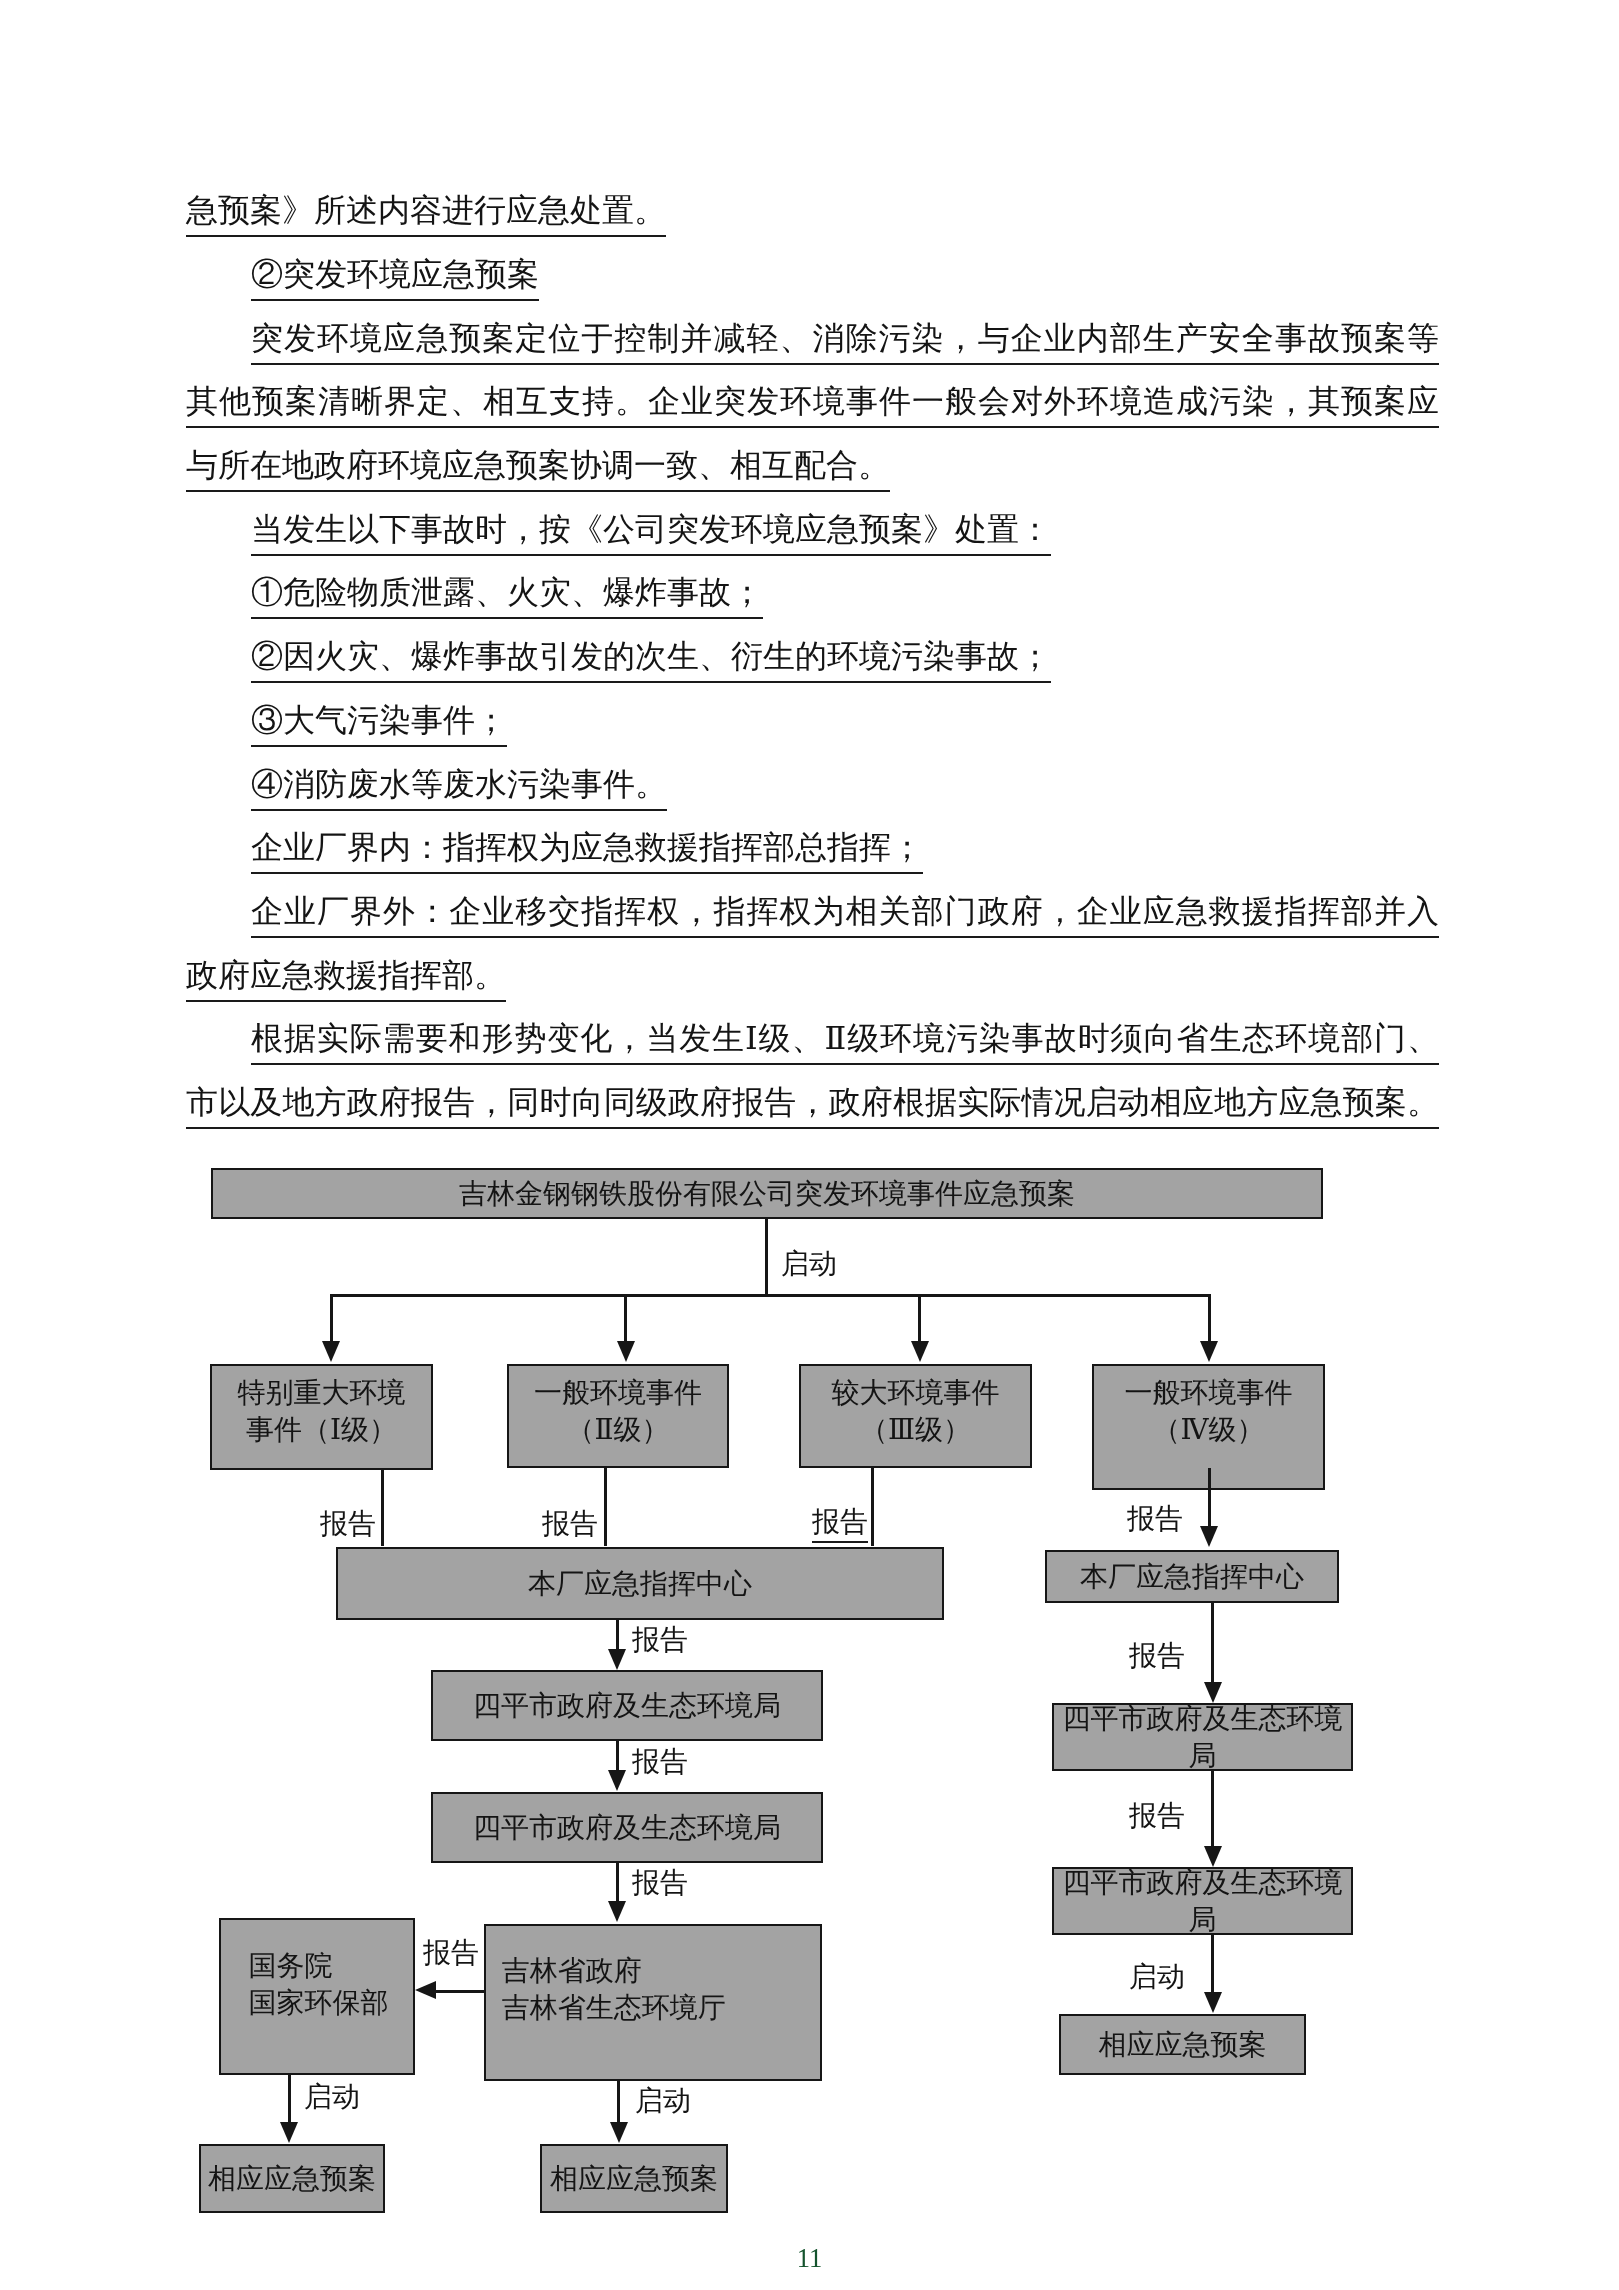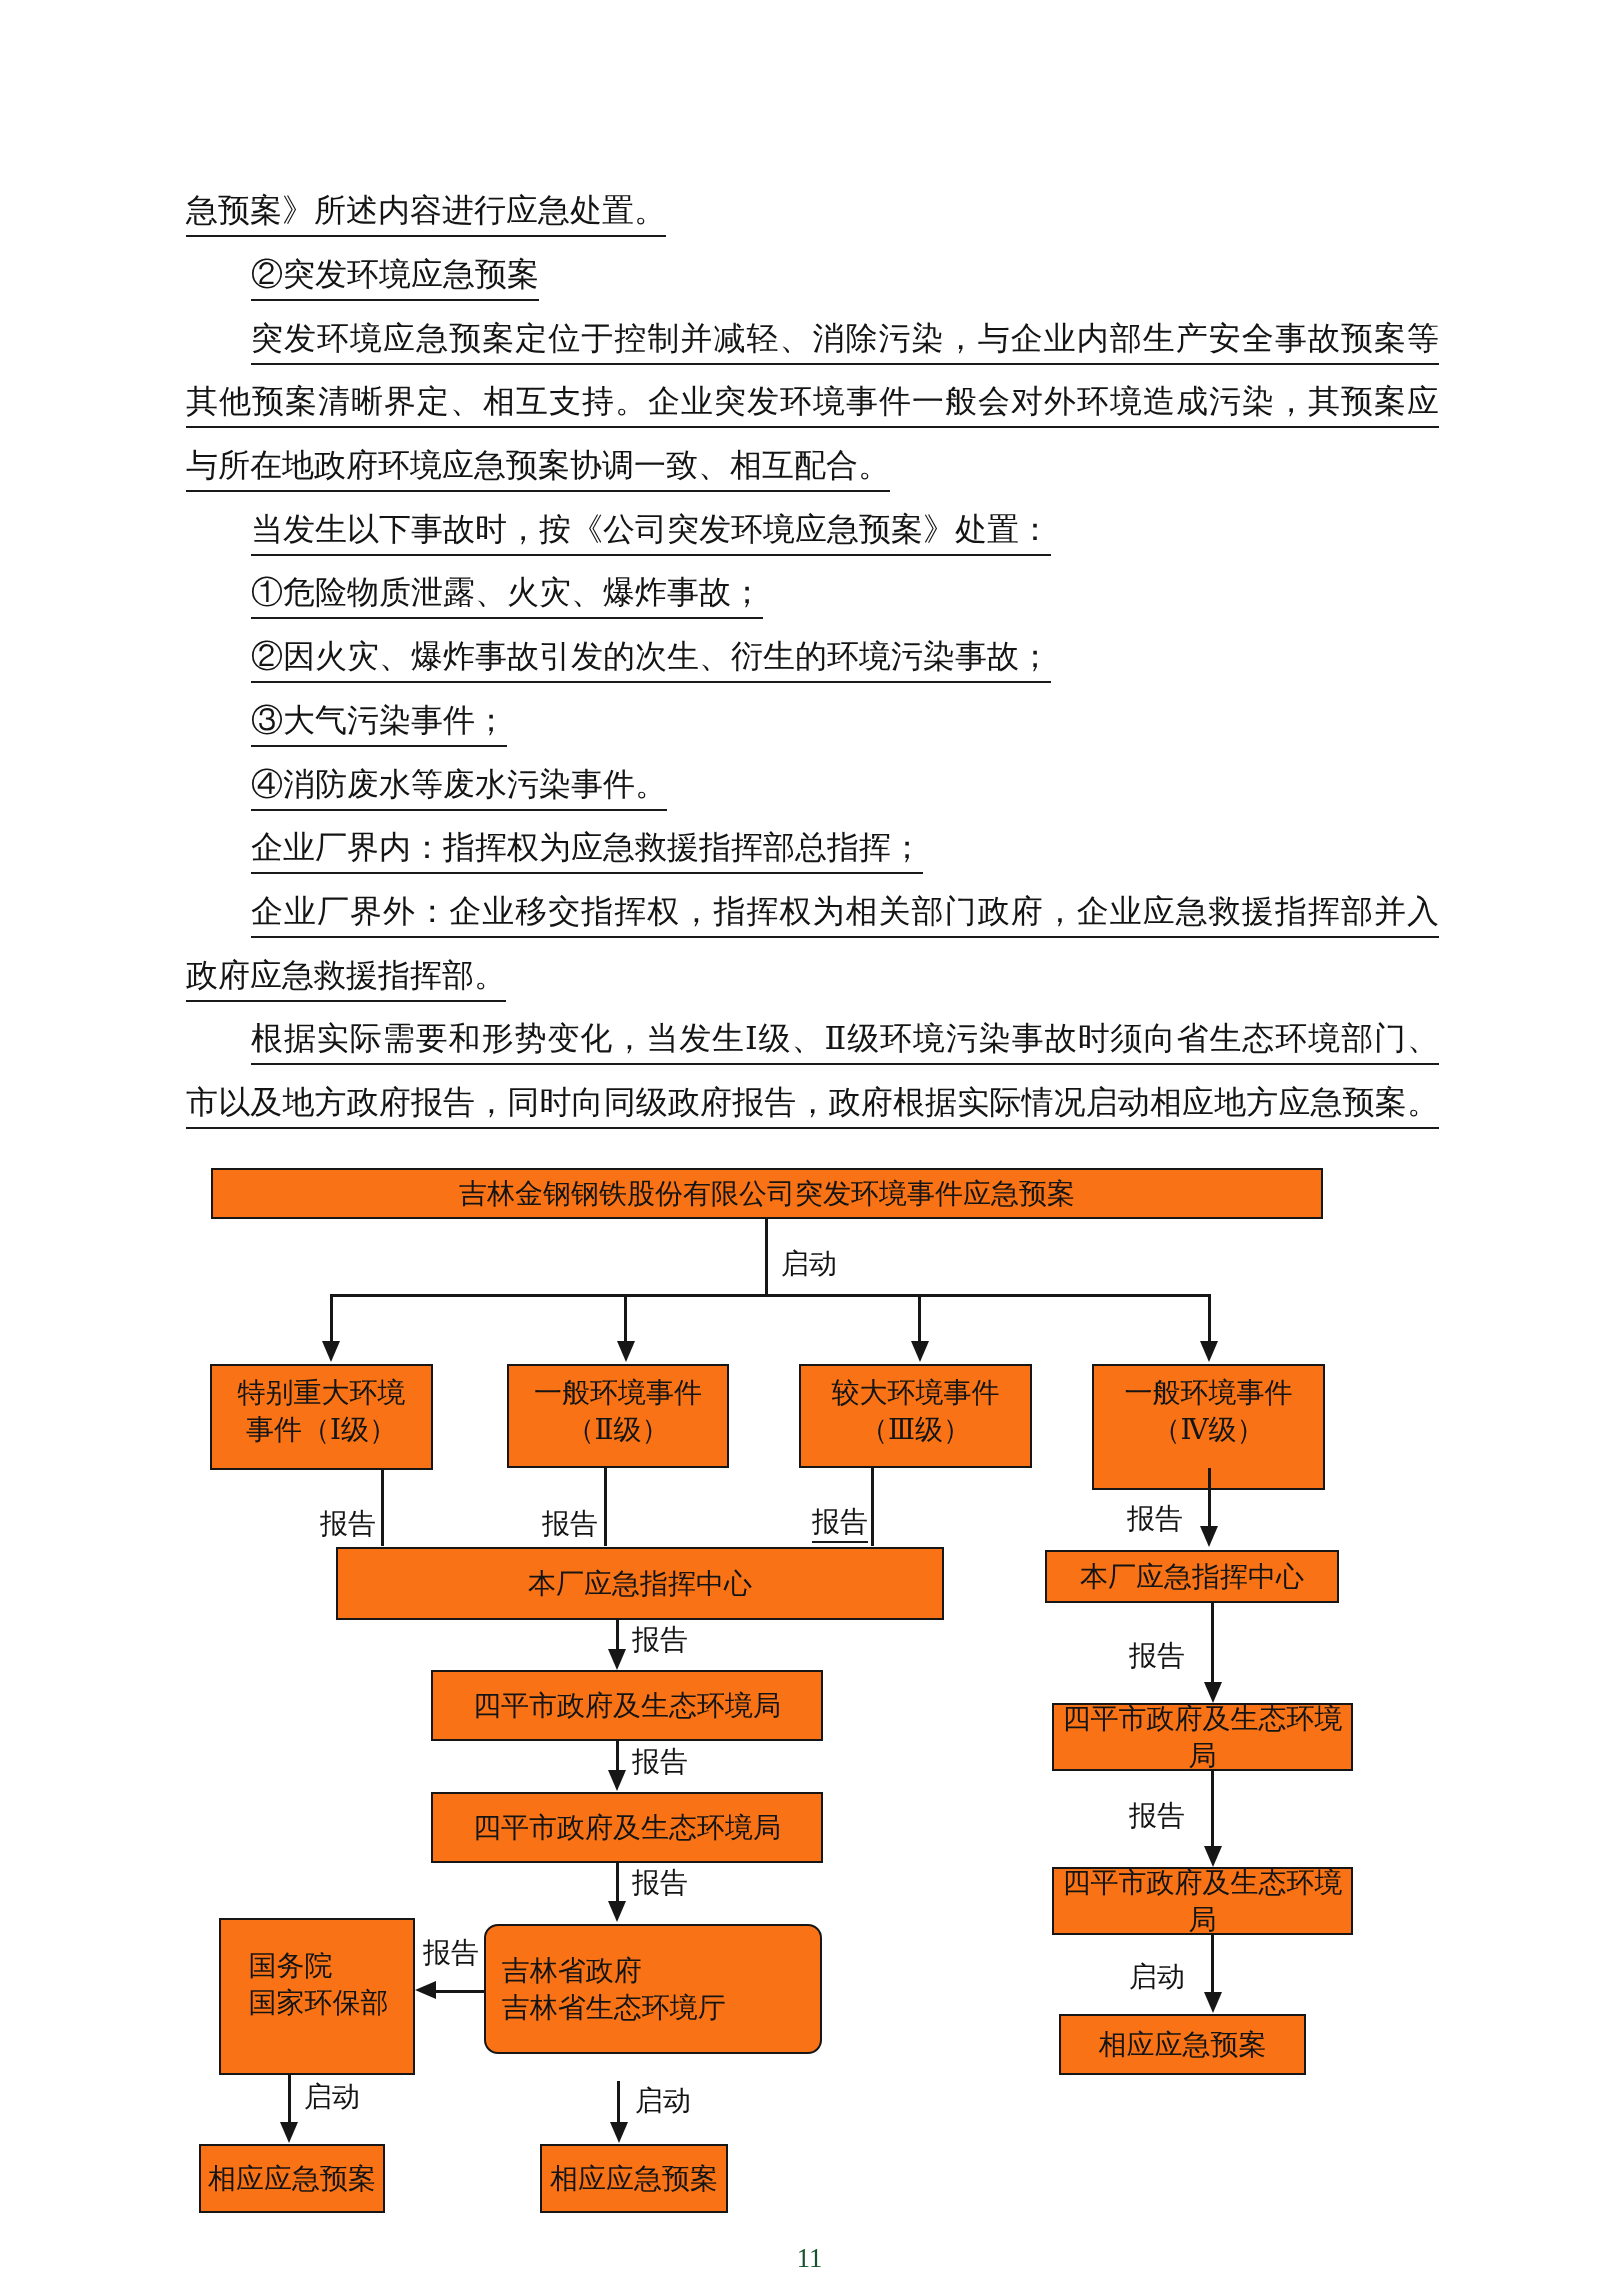--- a/index.html
+++ b/index.html
@@ -26,21 +26,21 @@
     border-bottom:2.9px solid #1a1a1a;
     padding-bottom:4.9px;
     display:inline-block;
   }
   .tline.jf .u { width:1253px; text-align:justify; text-align-last:justify; }
   .tline.ji .u { width:1188px; text-align:justify; text-align-last:justify; }
   
   .fbox {
     position:absolute;
     border:2.9px solid #161616;
-    background:#f97316;
+    background:#a3a3a3;
     font-size:28px;
     line-height:37px;
     display:flex; flex-direction:column;
     align-items:center;
     text-align:center;
   }
   .fbox.topalign { justify-content:flex-start; padding-top:7.8px; }
   .fbox.vcenter  { justify-content:center; }
   .fbox.leftalign { align-items:flex-start; text-align:center; }
   .vline { position:absolute; width:2.9px; background:#161616; }
@@ -153,21 +153,21 @@
     <div class="arr-down" style="left:608px; top:1770px;"></div>
     <div class="flabel" style="left:632px; top:1745px;">报告</div>
     <div class="fbox vcenter" style="left:431px; top:1792px; width:392px; height:71px;">
       <span>四平市政府及生态环境局</span>
     </div>
 
     <div class="vline" style="left:616px; top:1862px; height:41px;"></div>
     <div class="arr-down" style="left:608px; top:1901px;"></div>
     <div class="flabel" style="left:632px; top:1866px;">报告</div>
 
-    <div class="fbox topalign leftalign" style="left:484px; top:1924px; width:338px; height:130px; padding:25.5px 0 0 15.7px;border-radius:14px;">
+    <div class="fbox topalign leftalign" style="left:484px; top:1924px; width:338px; height:157px; padding:25.5px 0 0 15.7px;">
       <span>吉林省政府</span>
       <span>吉林省生态环境厅</span>
     </div>
 
     <div class="fbox topalign leftalign" style="left:219px; top:1918px; width:196px; height:157px; padding:27.4px 0 0 27.4px;">
       <span>国务院</span>
       <span>国家环保部</span>
     </div>
 
     <div class="hline" style="left:434px; top:1990px; width:50px;"></div>

